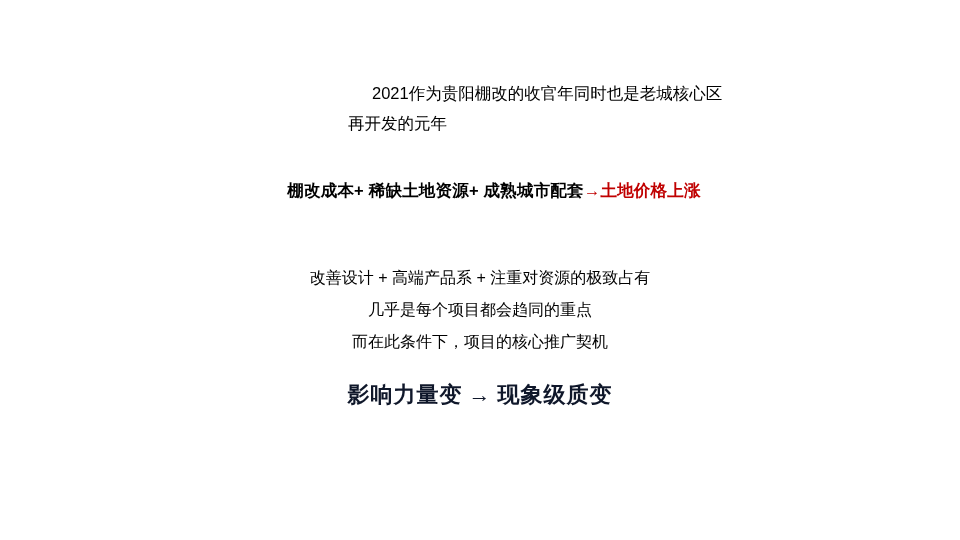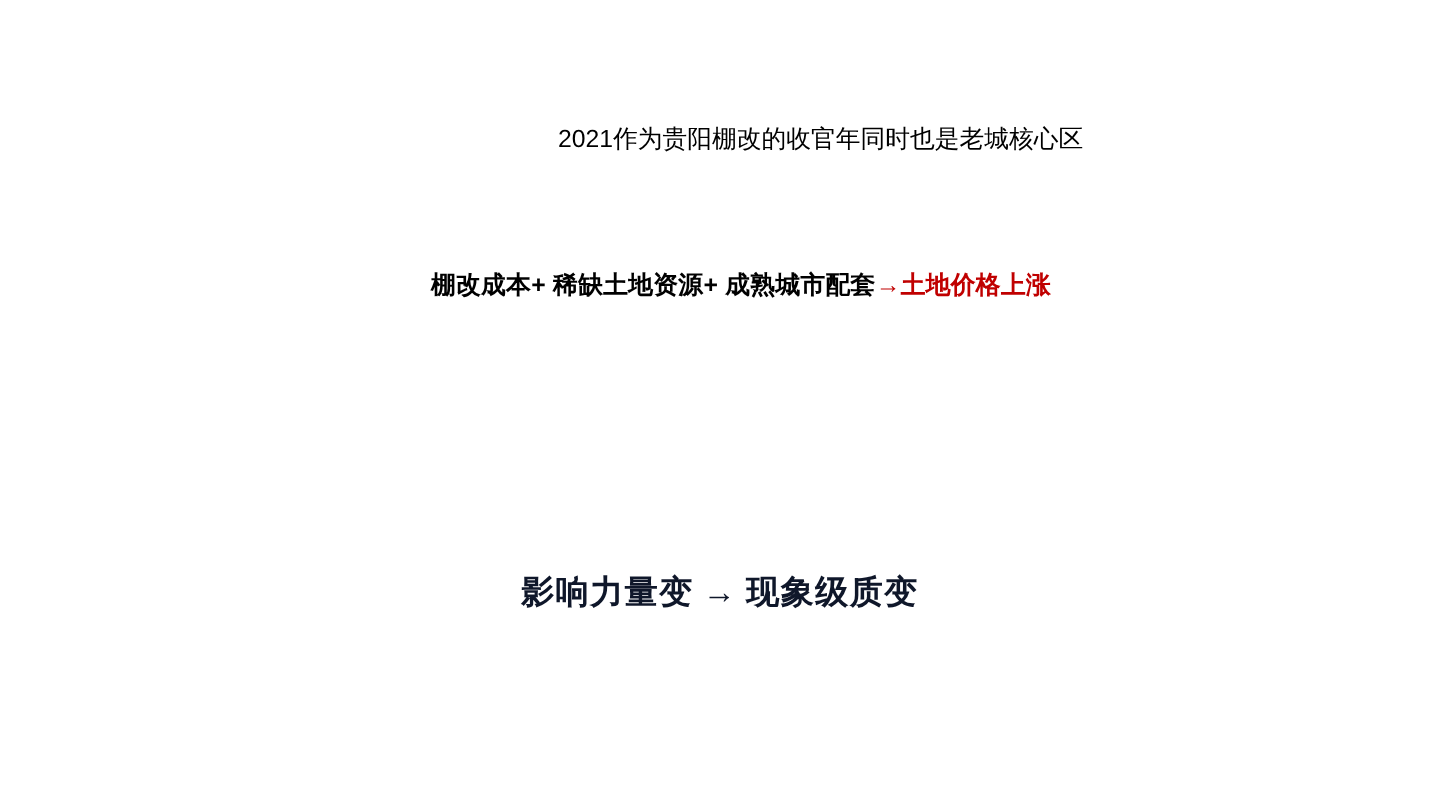--- a/index.html
+++ b/index.html
@@ -101,26 +101,32 @@
     padding: 0 6px;
   }
 </style>
 </head>
 <body>
 
 <div class="slide">
 
   <div class="intro">
     <div class="line1">2021作为贵阳棚改的收官年同时也是老城核心区</div>
+    <div class="line2">再开发的元年</div>
   </div>
 
   <div class="formulas">
     <div class="formula">
       <span class="black">棚改成本+ 稀缺土地资源+ 成熟城市配套</span><span class="arrow">→</span><span class="red">土地价格上涨</span>
     </div>
   </div>
 
+  <div class="middle">
+    <span class="m1">改善设计 +  高端产品系 +  注重对资源的极致占有</span>
+    <span class="m2">几乎是每个项目都会趋同的重点</span>
+    <span class="m3">而在此条件下，项目的核心推广契机</span>
+  </div>
 
   <div class="conclusion">
     <span class="seg">影响力量变</span><span class="sep">→</span><span class="seg">现象级质变</span>
   </div>
 
 </div>
 
 </body></html>

